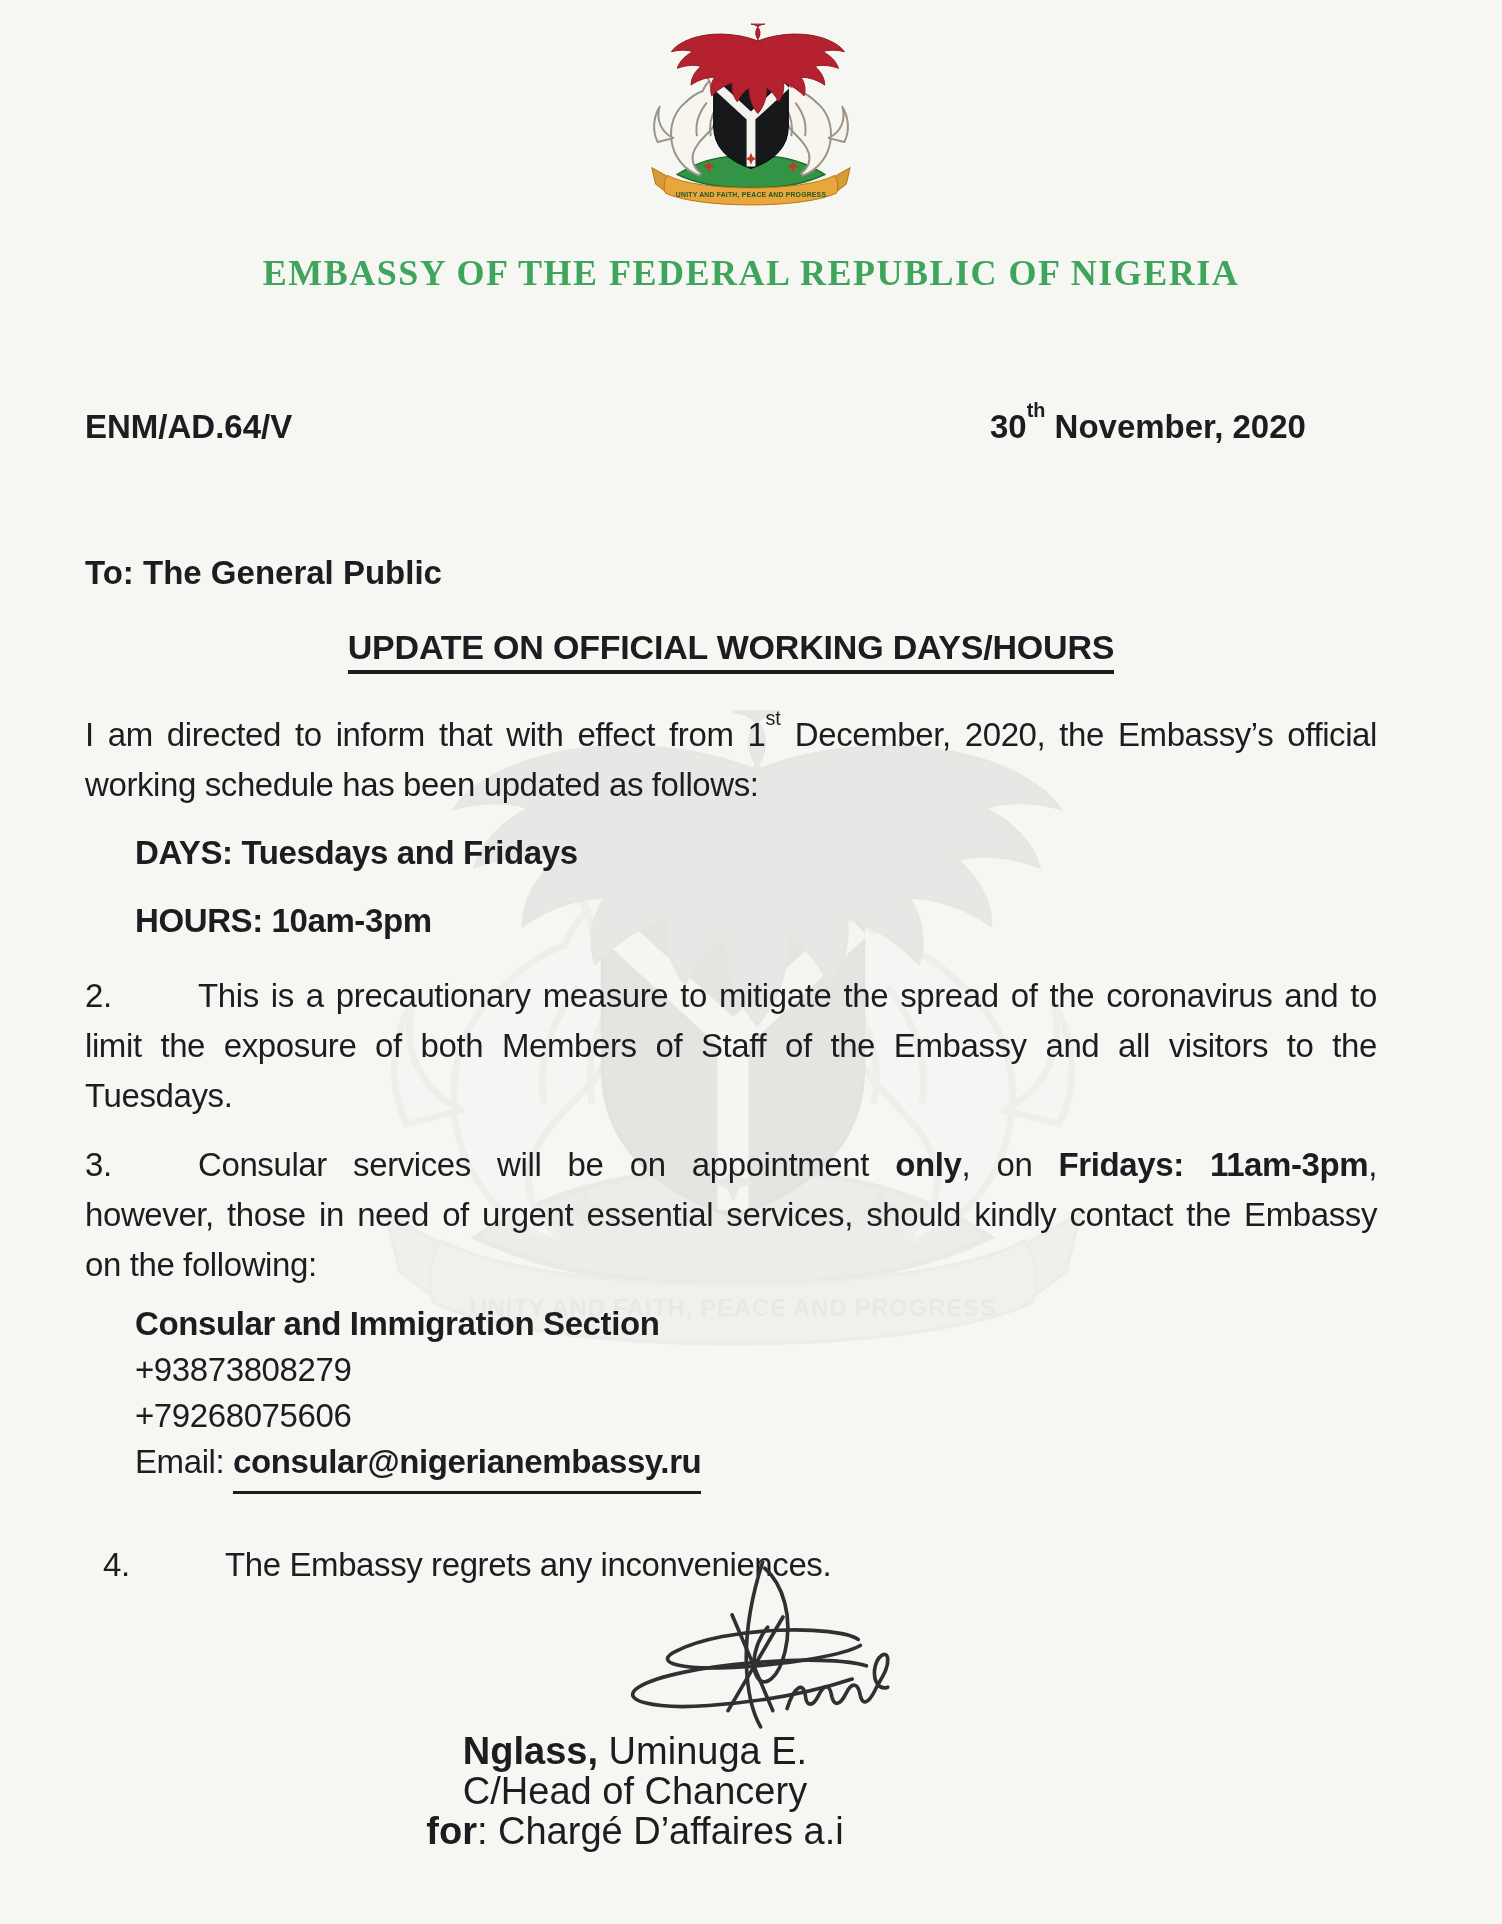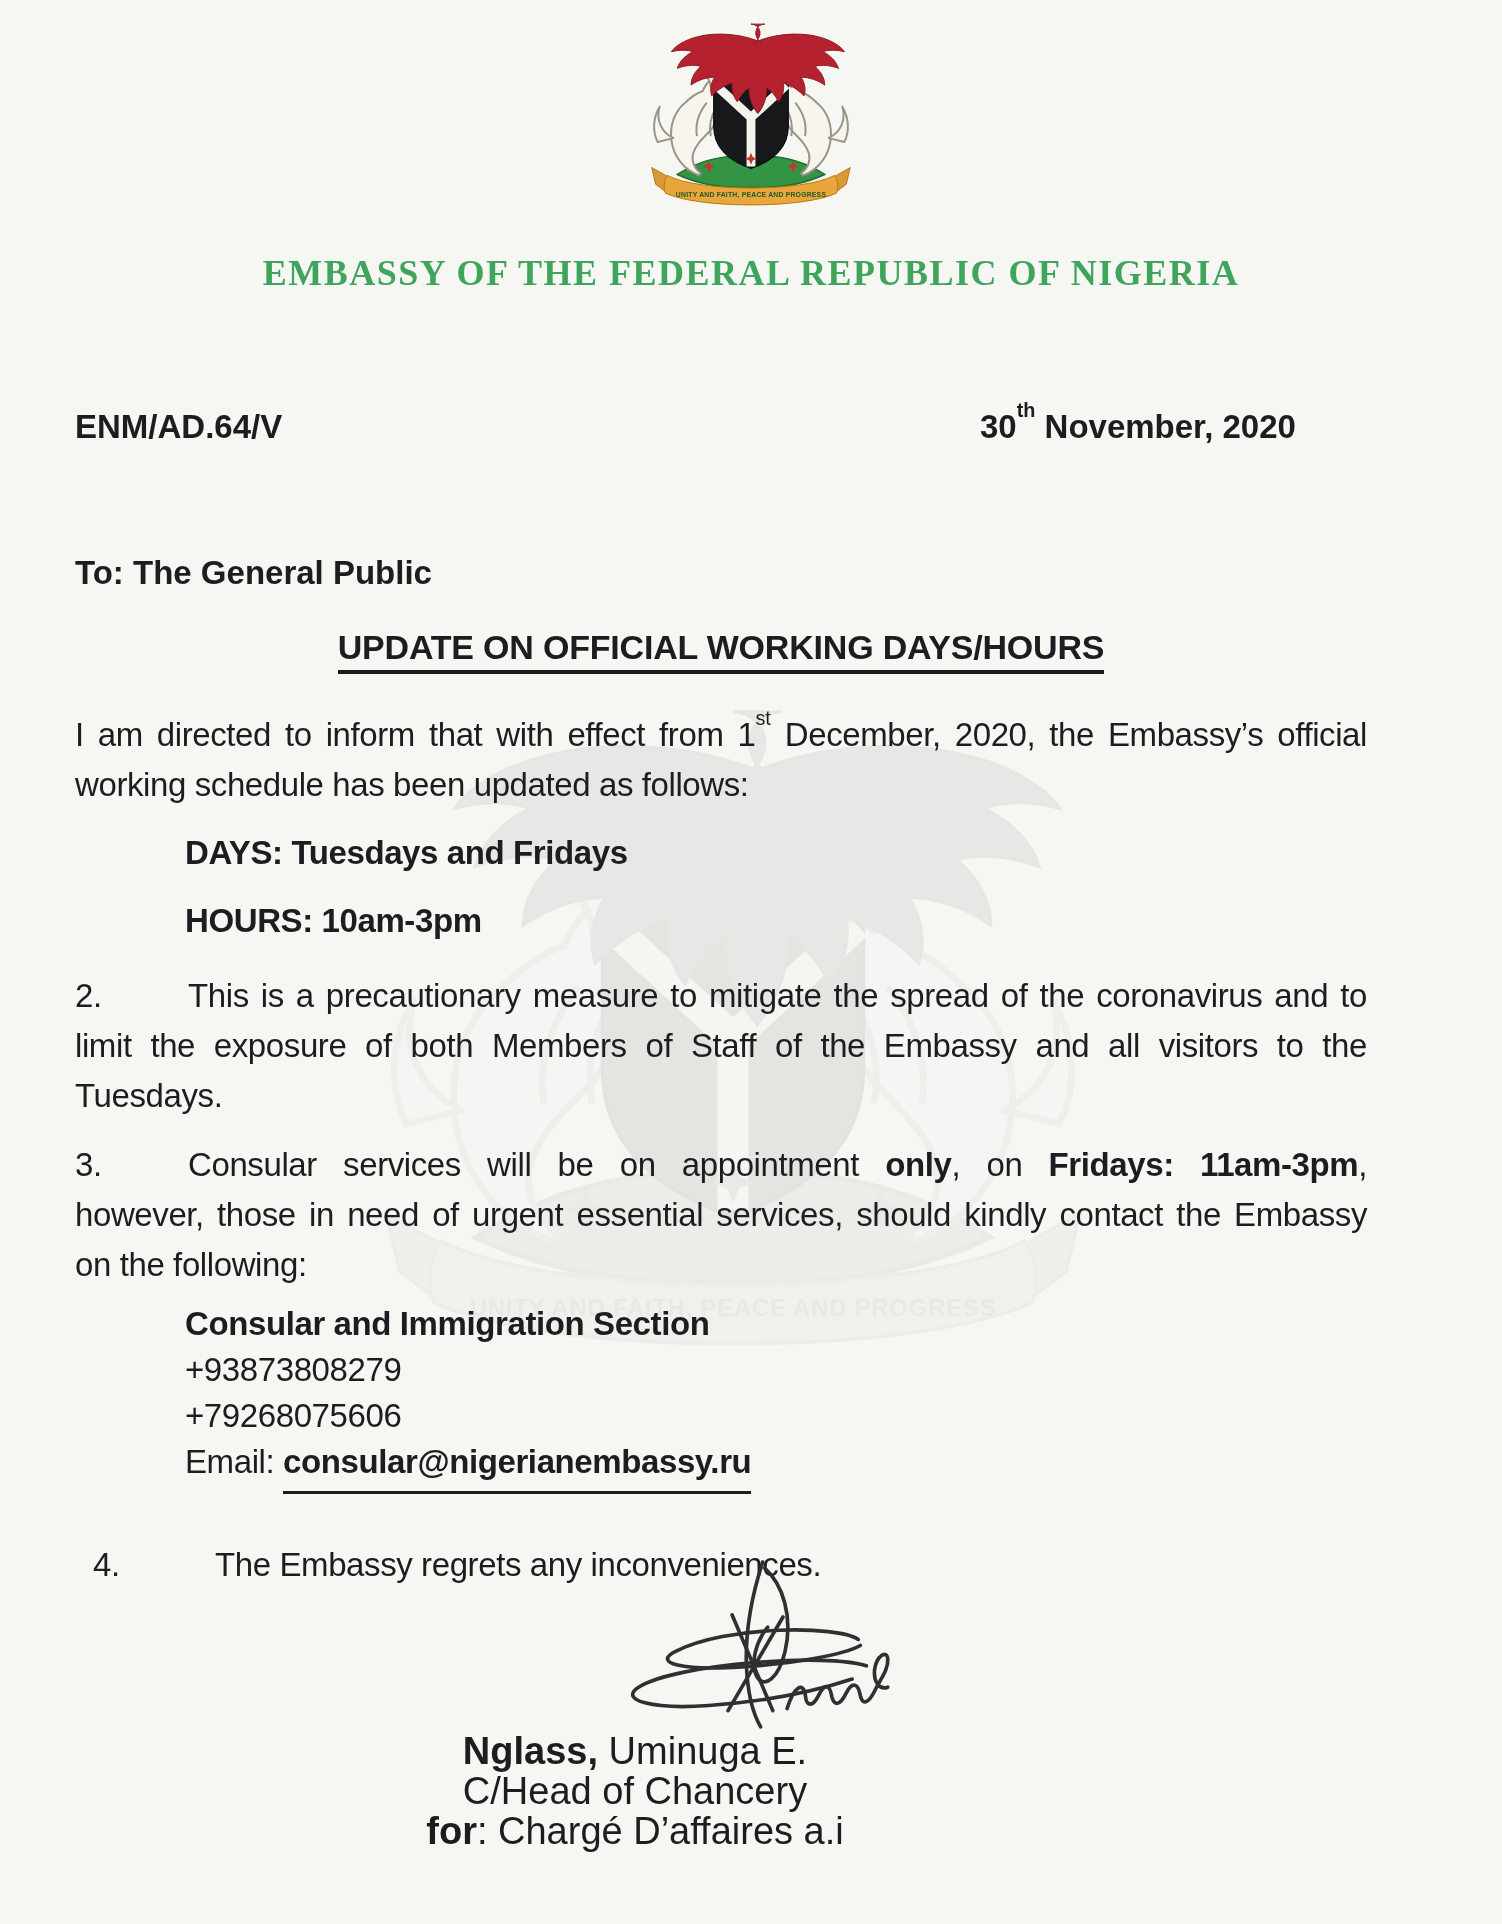--- a/index.html
+++ b/index.html
@@ -6,27 +6,27 @@
   .page {
     position:relative;
     width:1502px; height:1924px;
     margin:0 auto;
     background:#f6f7f3;
     font-family:"Liberation Sans", sans-serif;
     color:#1b1d21;
     overflow:hidden;
   }
   .abs { position:absolute; }
-  .content { left:75px; width:1292px; }
+  .content { left:85px; width:1292px; }
   .body-text { font-size:33px; letter-spacing:-0.4px; line-height:50px; }
   .bold { font-weight:bold; }
   .just { text-align:justify; text-align-last:justify; }
   .pnum { display:inline-block; width:113px; }
   .pnum4 { display:inline-block; width:122px; }
-  .indent { margin-left:110px; }
+  .indent { margin-left:50px; }
   sup.s { font-size:0.6em; position:relative; top:-0.45em; letter-spacing:0; }
   .org-name {
     top:252px; left:0; width:100%;
     text-align:center;
     font-family:"Liberation Serif", serif;
     font-weight:bold; font-size:36px; letter-spacing:1.5px;
     color:#3fa45c;
   }
   .meta-row { top:408px; font-weight:bold; font-size:33px; }
   .meta-date { position:absolute; left:905px; top:0; white-space:nowrap; }

